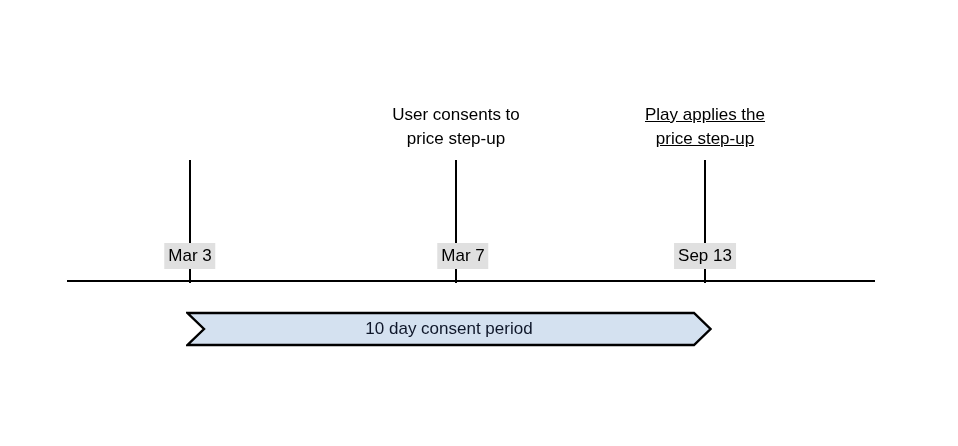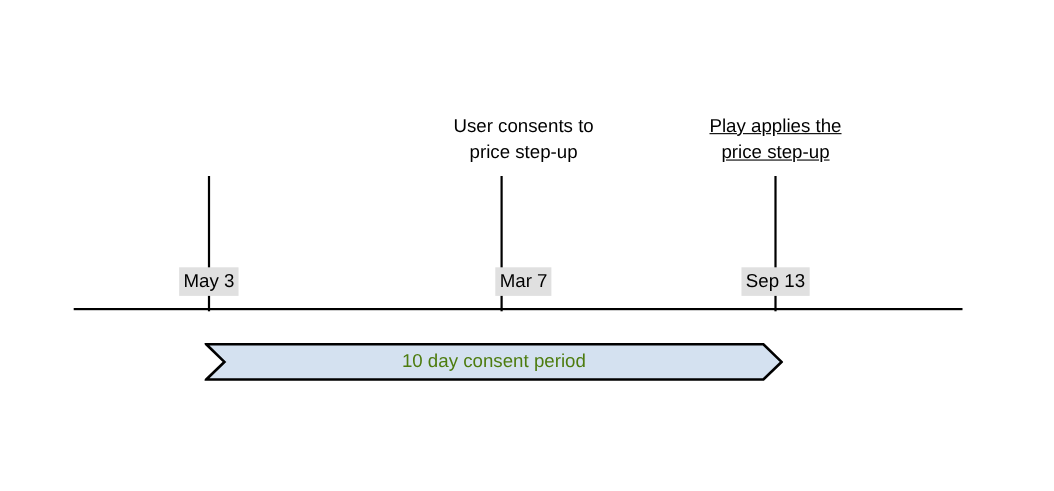--- a/index.html
+++ b/index.html
@@ -73,38 +73,38 @@
   .banner-text {
     position: absolute;
     left: 0;
     top: 0;
     width: 526px;
     height: 36px;
     display: flex;
     align-items: center;
     justify-content: center;
     font-size: 17px;
-    color: #4d7c0f;
+    color: #0f172a;
     pointer-events: none;
   }
 </style>
 </head>
 <body>
 
 <div id="canvas">
 
   <div class="axis-line"></div>
 
   <div class="tick-line" style="left:189px;"></div>
-  <div class="date-chip" style="left:190px;">May 3</div>
+  <div class="date-chip" style="left:190px;">Mar 3</div>
 
-  <div class="event-label" style="left:476px; top:103px; width:240px;text-align:center;">User consents to
+  <div class="event-label" style="left:456px; top:103px; width:240px;text-align:center;">User consents to
 price step-up</div>
   <div class="tick-line" style="left:455px;"></div>
-  <div class="date-chip" style="left:476px;">Mar 7</div>
+  <div class="date-chip" style="left:463px;">Mar 7</div>
 
   <div class="event-label" style="left:705px; top:103px; width:240px;text-decoration:underline;">Play applies the
 price step-up</div>
   <div class="tick-line" style="left:704px;"></div>
   <div class="date-chip" style="left:705px;">Sep 13</div>
 
   <div class="banner-wrap">
     <svg width="526" height="36" viewBox="0 0 526 36">
       <polygon points="1.5,2 508,2 524.5,18 508,34 1.5,34 18,18" fill="#d4e1f0" stroke="#000000" stroke-width="2.4" stroke-linejoin="miter"></polygon>
     </svg>

